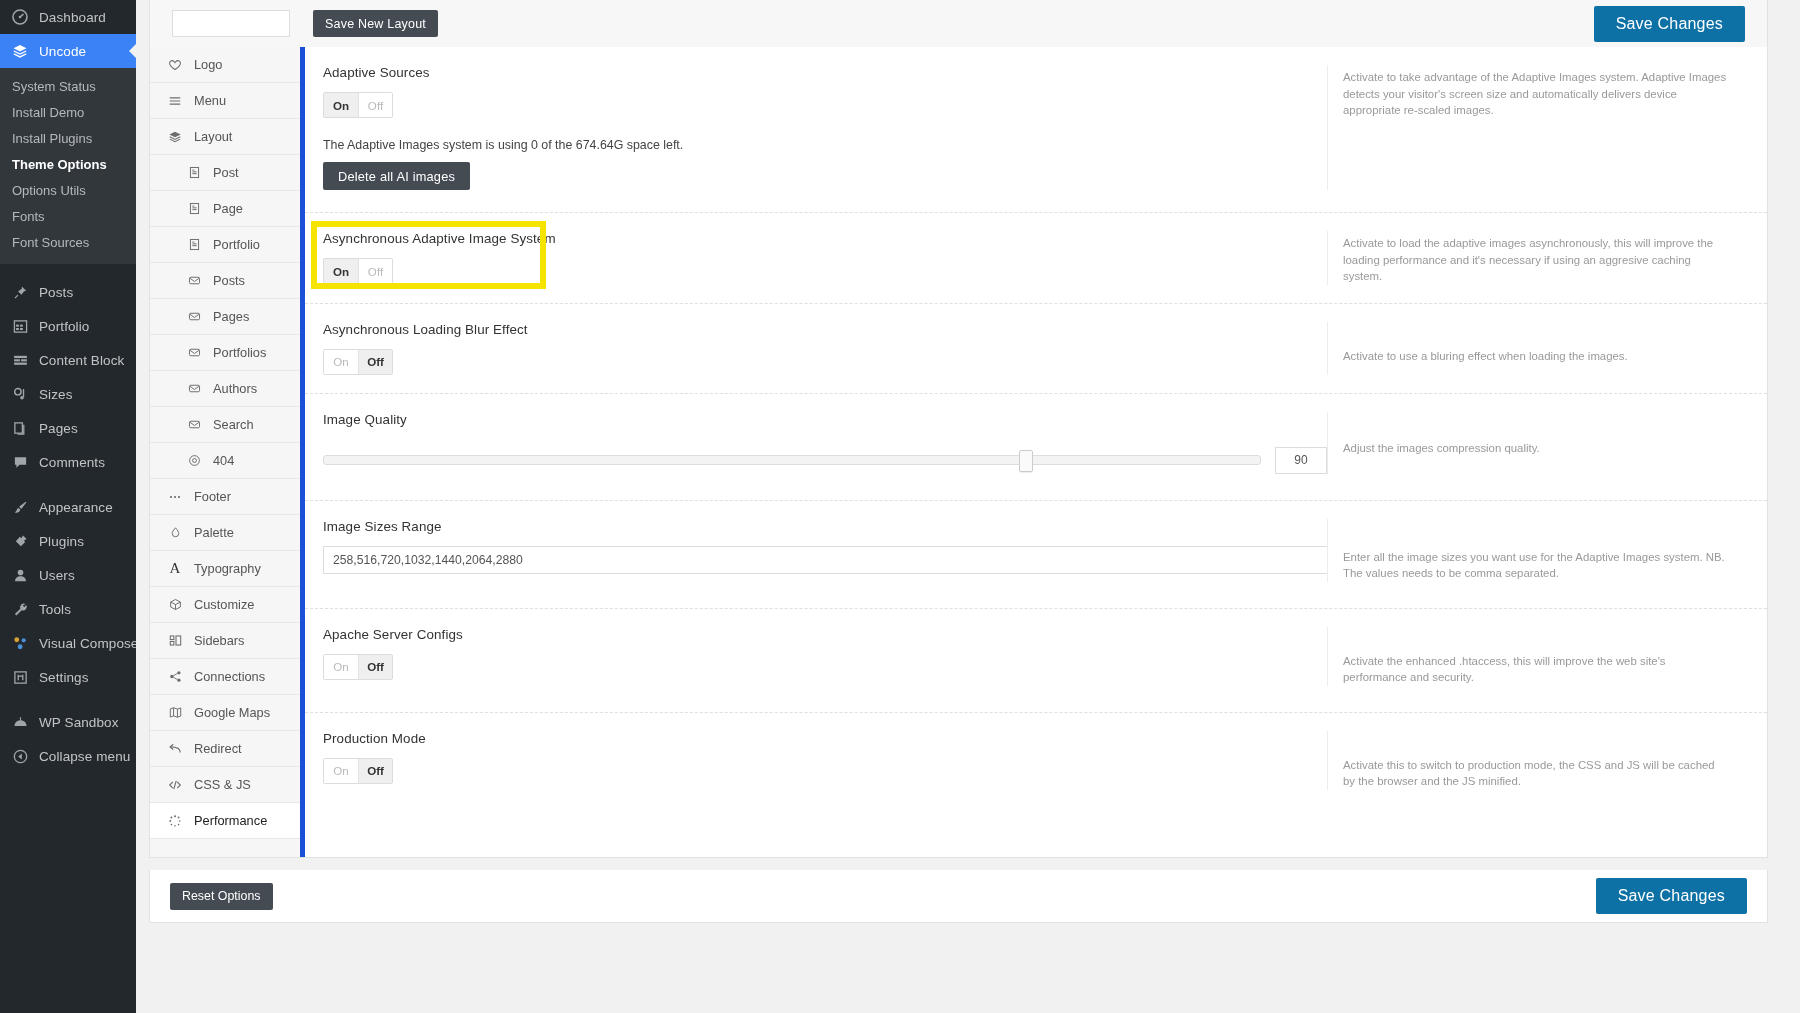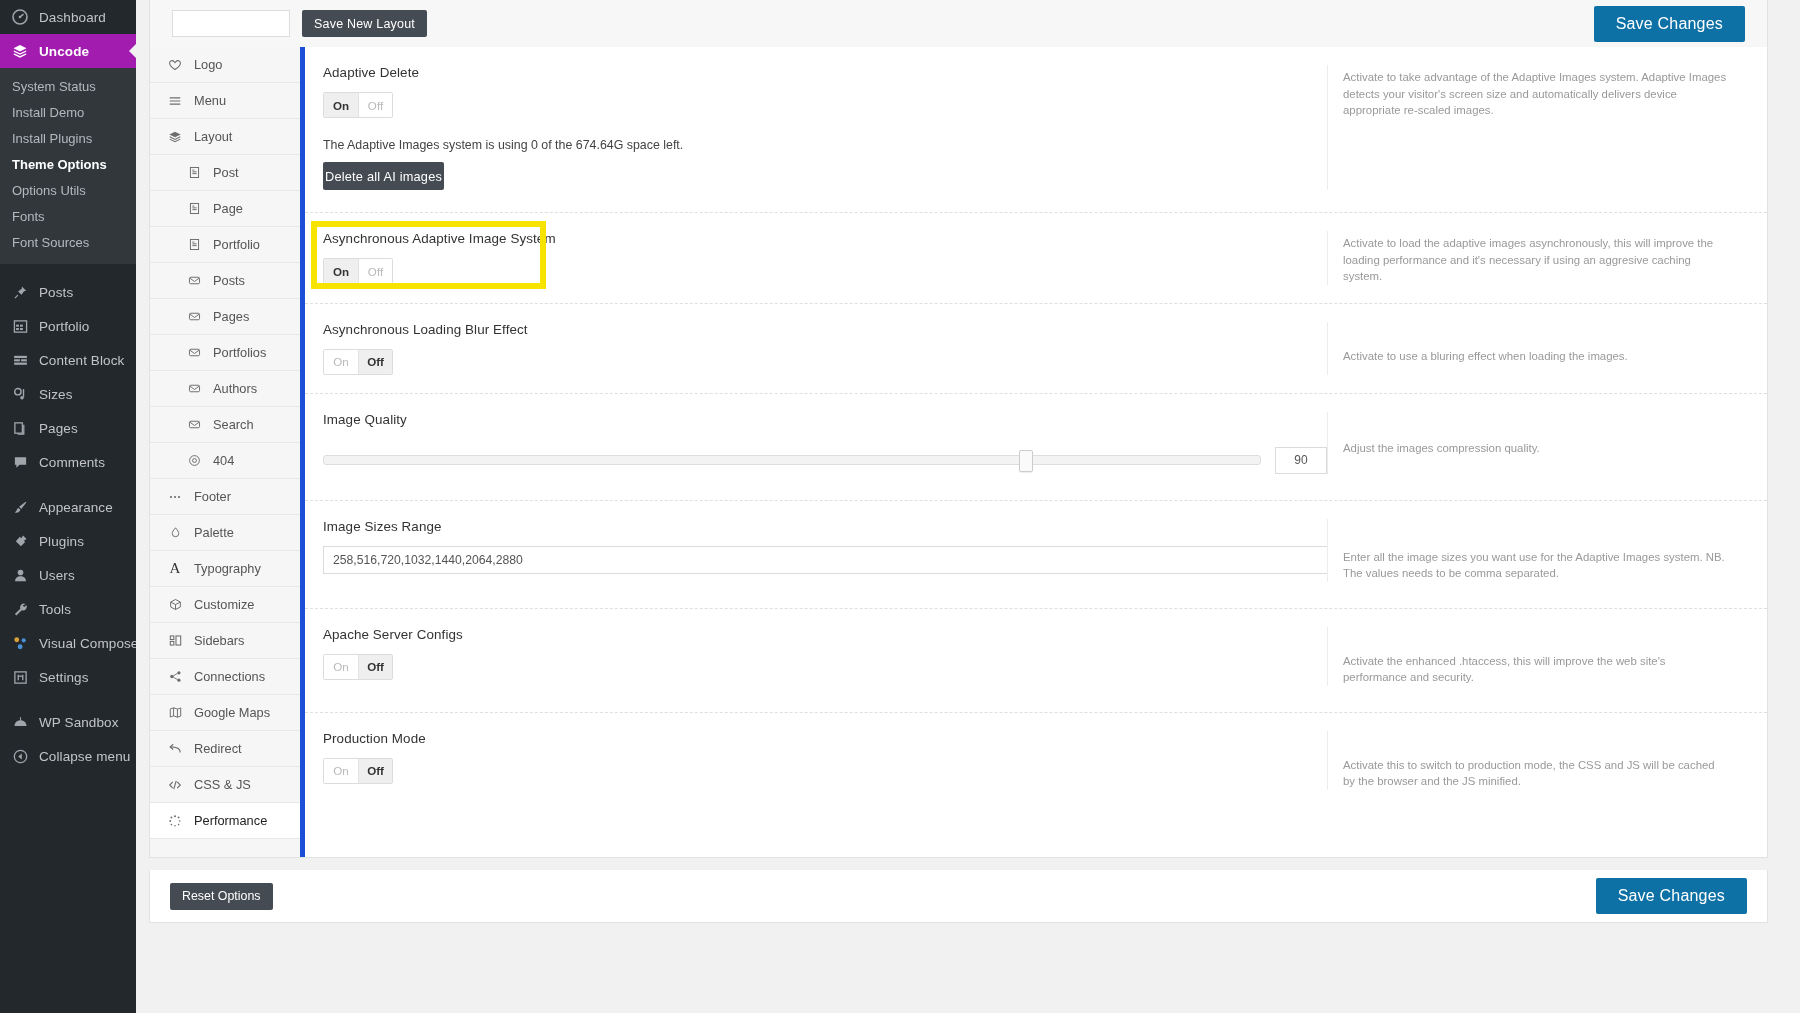--- a/index.html
+++ b/index.html
@@ -27,21 +27,21 @@
     position: relative; white-space: nowrap;
   }
   .adminmenu .mi .ico {
     width: 20px; height: 20px; flex: 0 0 20px;
     display: flex; align-items: center; justify-content: center;
     color: #a0a5aa; font-size: 15px; line-height: 1;
   }
   .adminmenu .mi .ico svg { display:block; }
   .adminmenu .mi .lbl { font-size: 13.5px; letter-spacing: .1px; }
   .adminmenu .mi.current {
-    background: #a21caf; color: #fff; font-weight: 700;
+    background: #3b82f6; color: #fff; font-weight: 400;
   }
   .adminmenu .mi.current .ico { color: #fff; }
   .adminmenu .mi.current::after {
     content: ""; position: absolute; right: -1px; top: 50%;
     margin-top: -8px; border-style: solid; border-width: 8px;
     border-color: transparent #f1f1f1 transparent transparent;
   }
   .adminmenu .submenu { background: #32373c; padding: 6px 0 8px 0; }
   .adminmenu .submenu .si {
     display: block; padding: 4px 0 4px 12px;
@@ -72,21 +72,21 @@
   .layout-input {
     width: 118px; height: 27px;
     border: 1px solid #ddd; background: #fff; border-radius: 0;
     font-size: 12.5px; padding: 0 6px; color: #444;
     font-family: "Liberation Sans", sans-serif; outline: none;
   }
   .btn-dark {
     background: #444b52; color: #fff; border: none;
     height: 27px; padding: 0 12px; font-size: 12.5px;
     cursor: pointer; font-family: "Liberation Sans", sans-serif;
-    border-radius: 2px; margin-left: 12px; letter-spacing:.2px;
+    border-radius: 2px; margin-left: 23px; letter-spacing:.2px;
   }
   .btn-blue {
     background: #0d71a5; color: #fff; border: none;
     height: 36px; padding: 0 22px; font-size: 16px;
     cursor: pointer; font-family: "Liberation Sans", sans-serif;
     border-radius: 2px; letter-spacing: .2px;
   }
   .save-top { position: absolute; right: 22px; top: 6px; }
 
   
@@ -591,27 +591,27 @@
             <span>Performance</span>
           </div>
 
           <div class="tabs-spacer"></div>
         </div>
 
         <div class="content">
 
           <div class="field" style="padding-bottom:22px;">
             <div class="fleft">
-              <div class="field-title">Adaptive Delete</div>
+              <div class="field-title">Adaptive Sources</div>
               <div class="toggle">
                 <span class="on">On</span>
                 <span>Off</span>
               </div>
               <div class="note">The Adaptive Images system is using 0 of the 674.64G space left.</div>
-              <button class="btn-dark" style="margin-left:0;height:28px;font-size:12.8px;padding:0 2px;">Delete all AI images</button>
+              <button class="btn-dark" style="margin-left:0;height:28px;font-size:12.8px;padding:0 15px;">Delete all AI images</button>
             </div>
             <div class="fright">Activate to take advantage of the Adaptive Images system. Adaptive Images detects your visitor's screen size and automatically delivers device appropriate re-scaled images.</div>
           </div>
 
           <div class="field" style="position:relative;">
             <div class="highlight-box" style="left:6px; top:8px; width:235px; height:68px;"></div>
             <div class="fleft">
               <div class="field-title">Asynchronous Adaptive Image System</div>
               <div class="toggle">
                 <span class="on">On</span>

